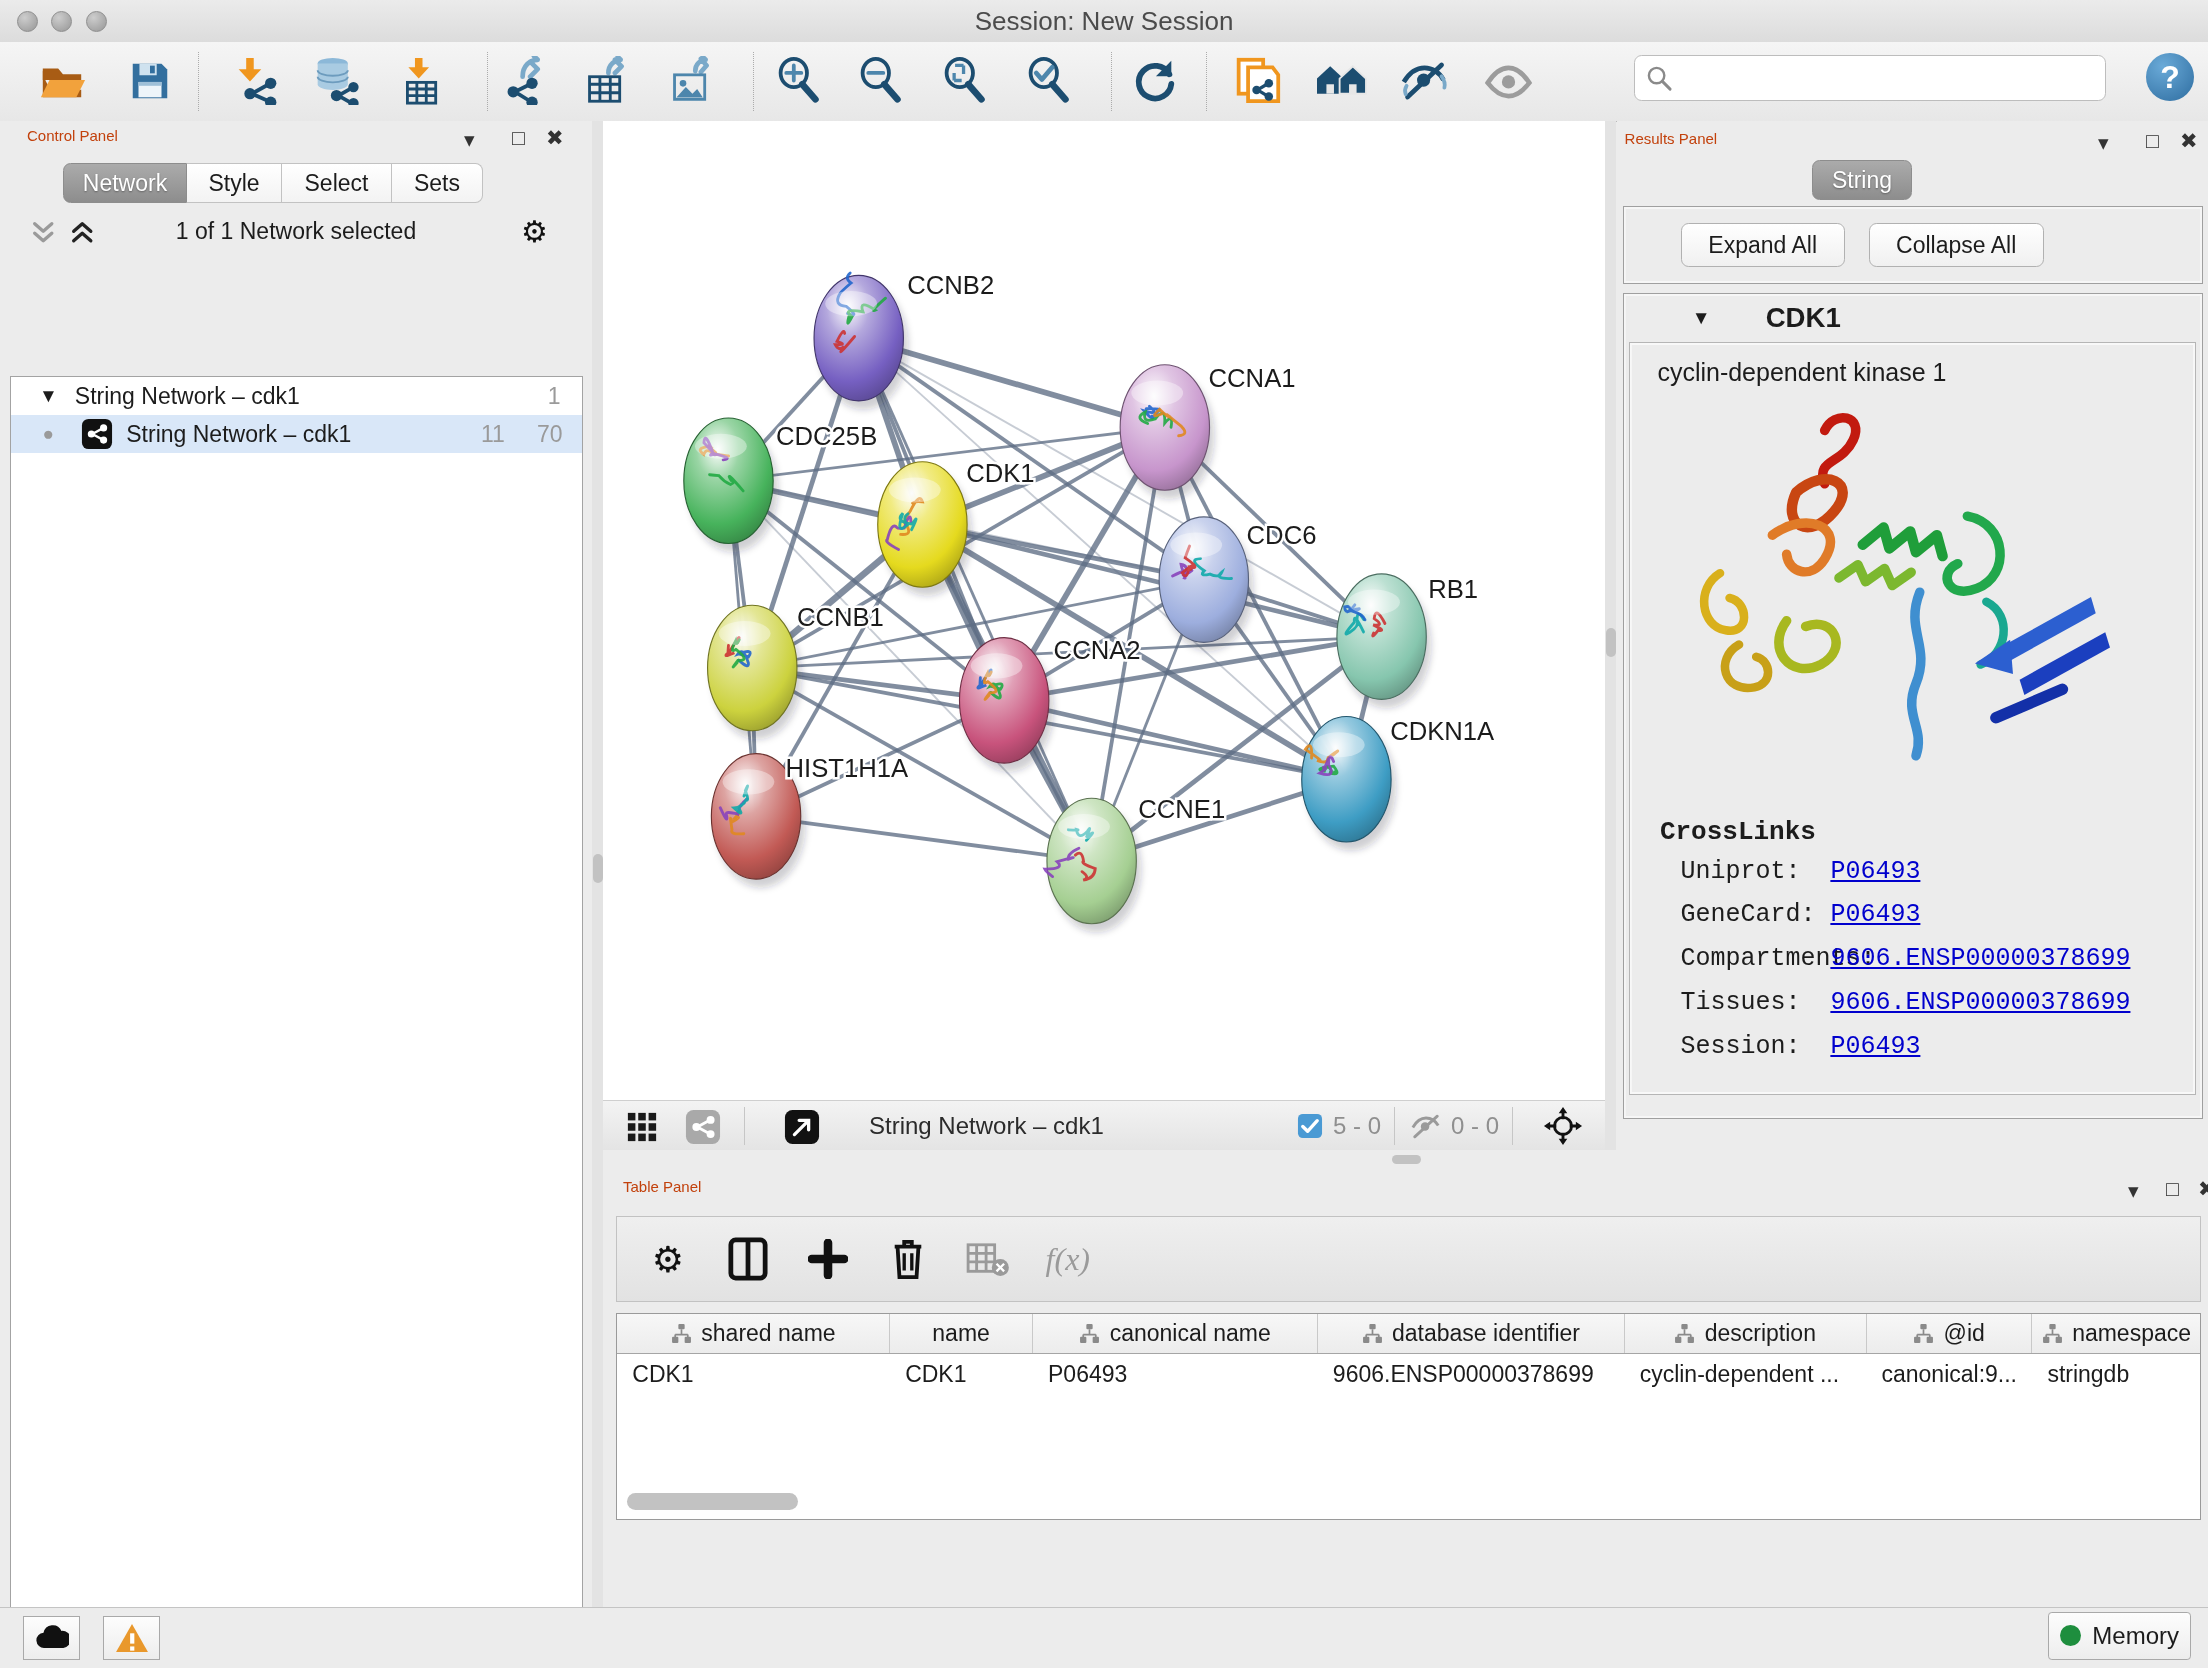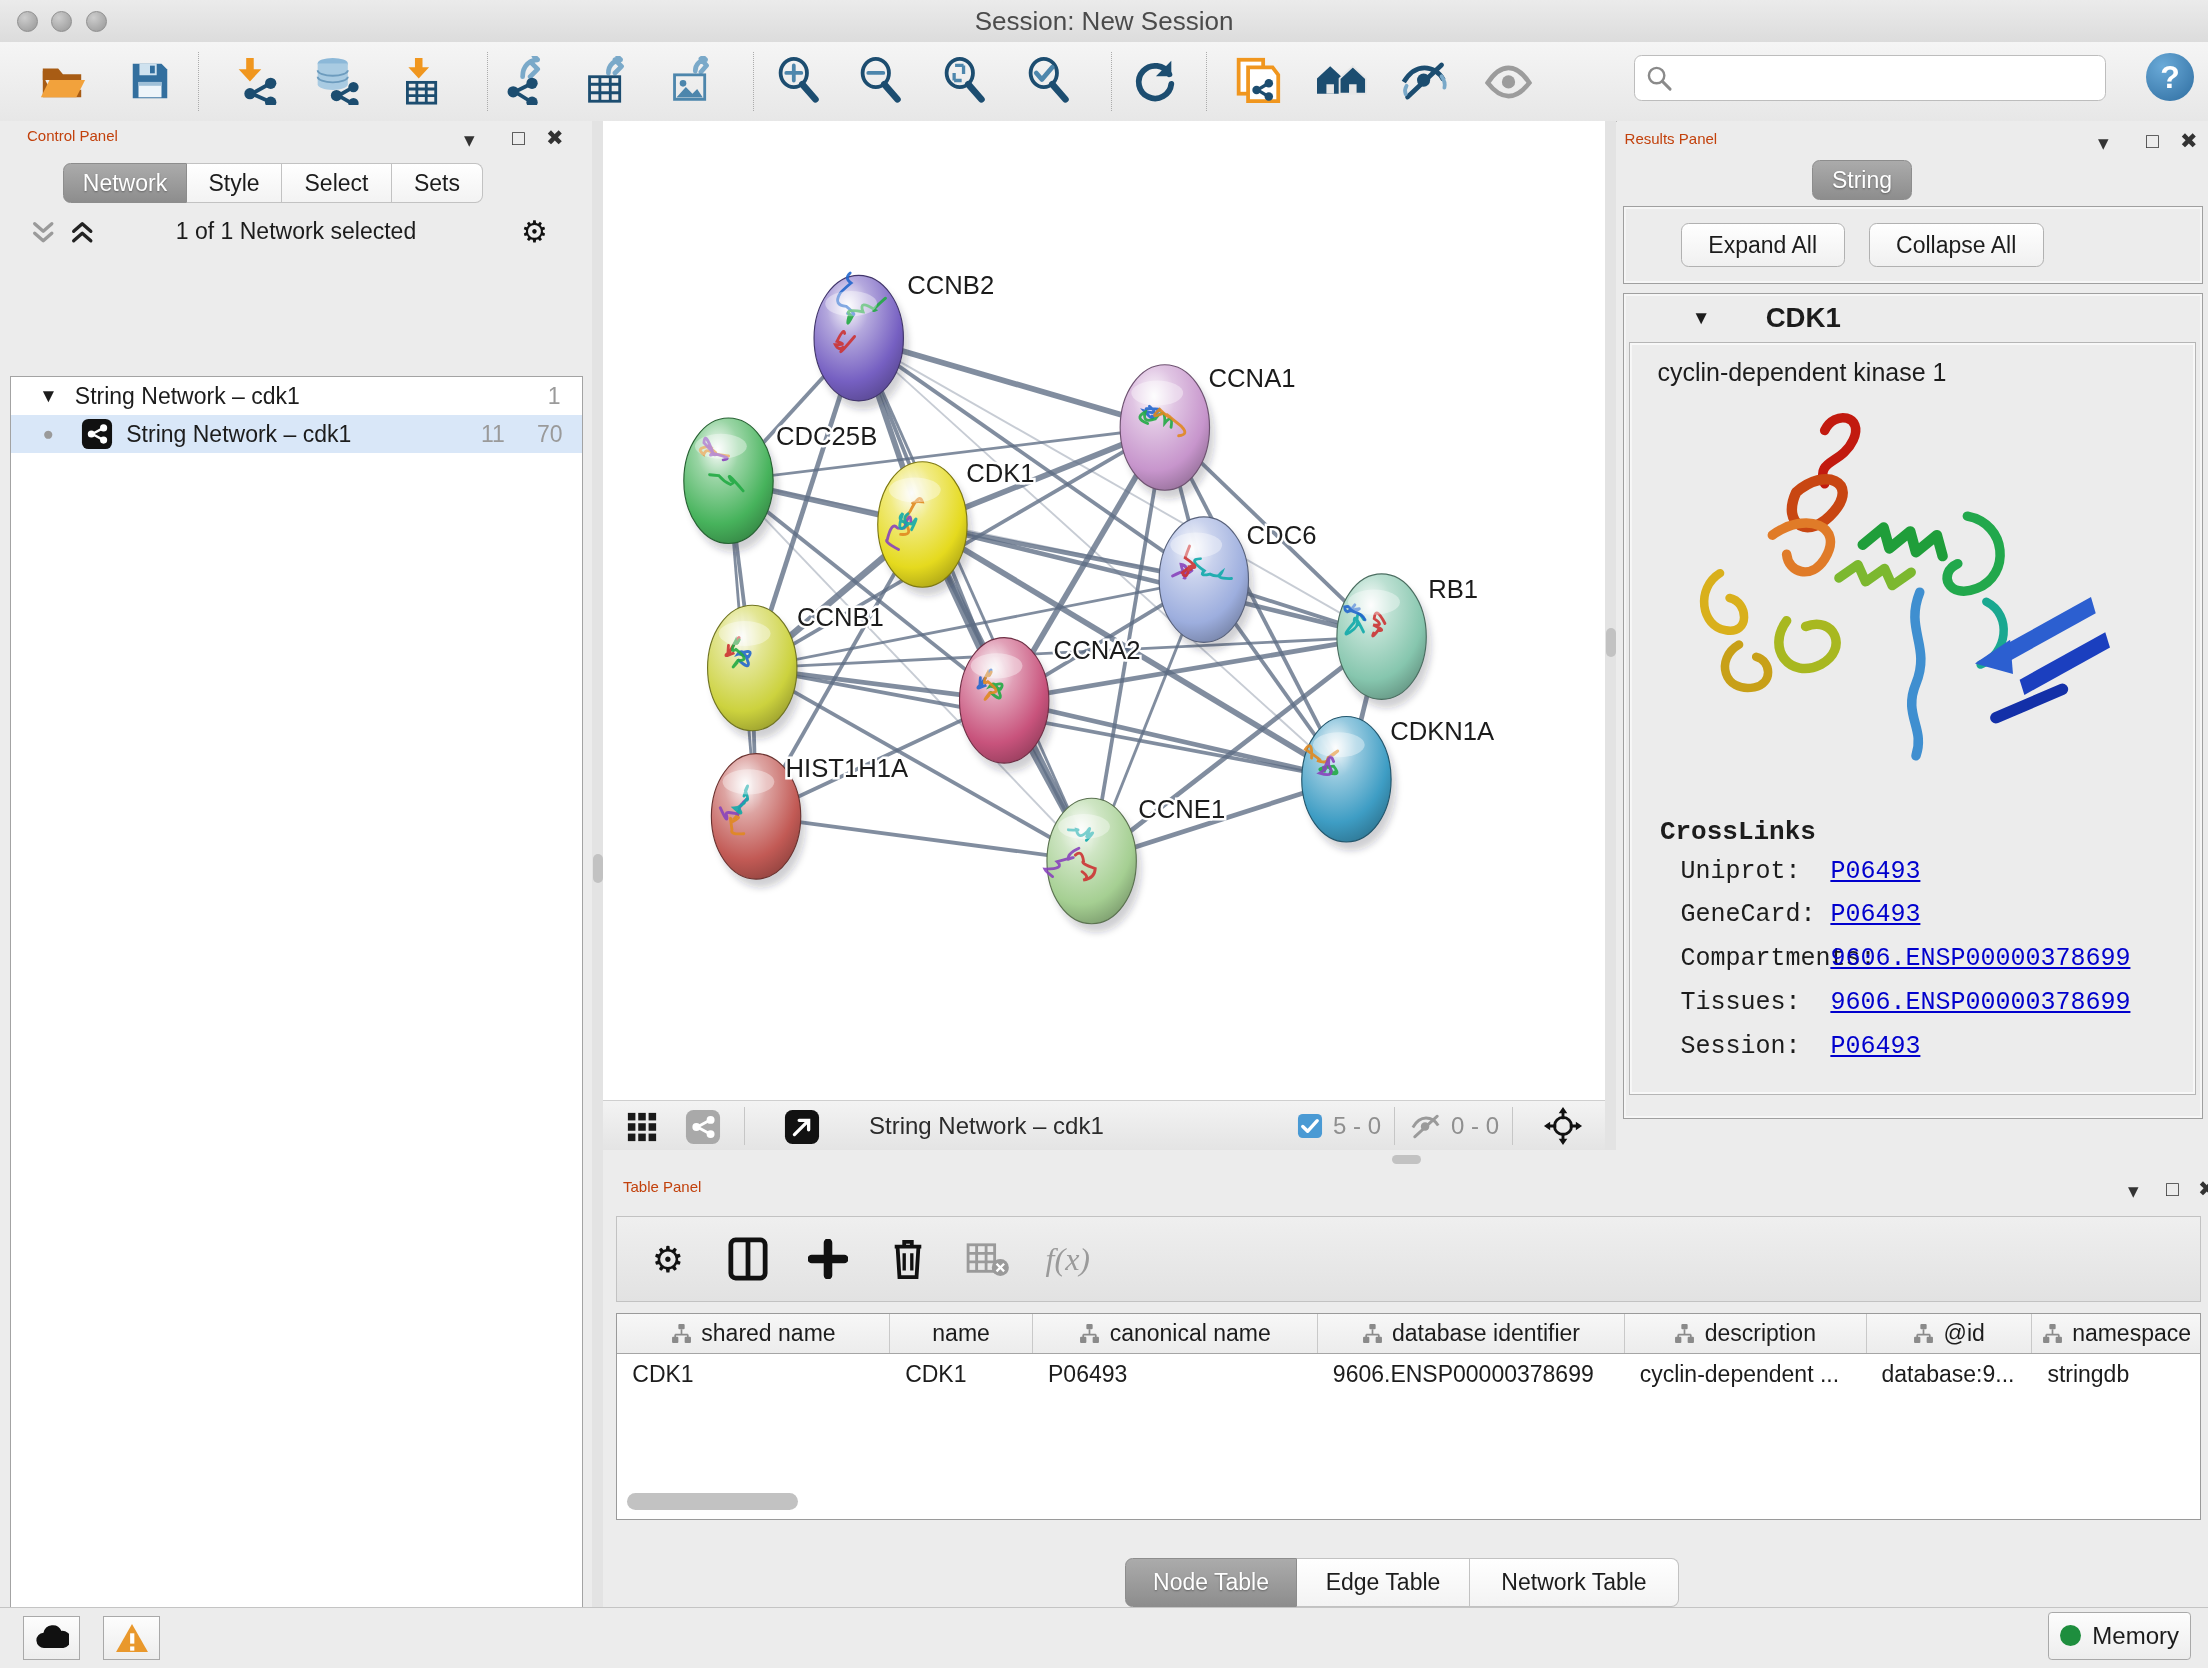--- a/index.html
+++ b/index.html
@@ -736,31 +736,26 @@
           </svg>
           <span>namespace</span>
         </div>
     </div>
     <div class="tdrow">
       <div class="td" style="width:273px">CDK1</div>
       <div class="td" style="width:143px">CDK1</div>
       <div class="td" style="width:285px">P06493</div>
       <div class="td" style="width:307px">9606.ENSP00000378699</div>
       <div class="td" style="width:242px">cyclin-dependent ...</div>
-      <div class="td" style="width:166px">database:9...</div>
+      <div class="td" style="width:166px">canonical:9...</div>
       <div class="td" style="width:168px">stringdb</div>
     </div>
     <div class="abs handle" style="left:9.5px;top:179px;width:171px;height:17px;border-radius:8.6px"></div>
   </div>
 
-  <div class="abs seg" style="left:522px;top:389px">
-    <div class="tab sel" style="width:172px;height:49px">Node Table</div>
-    <div class="tab" style="width:173px;height:49px">Edge Table</div>
-    <div class="tab" style="width:209px;height:49px">Network Table</div>
-  </div>
 </div>
 
 <div class="abs statusbar">
   <div class="abs sbtn" style="left:23px;top:7.6px;width:55px;height:42px">
     <svg width="34" height="25" viewBox="0 0 36 26">
         <path d="M10 24a8 8 0 01-1-16 10 10 0 0119-2 7 7 0 012 18z" fill="#111"></path>
       </svg>
   </div>
   <div class="abs sbtn" style="left:103px;top:7.6px;width:55px;height:42px">
     <svg width="34" height="30" viewBox="0 0 36 32">

